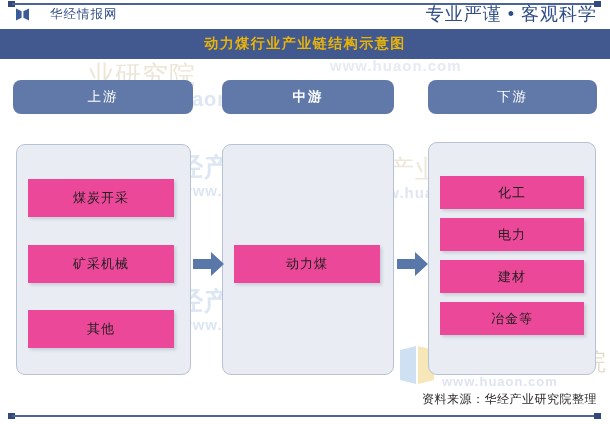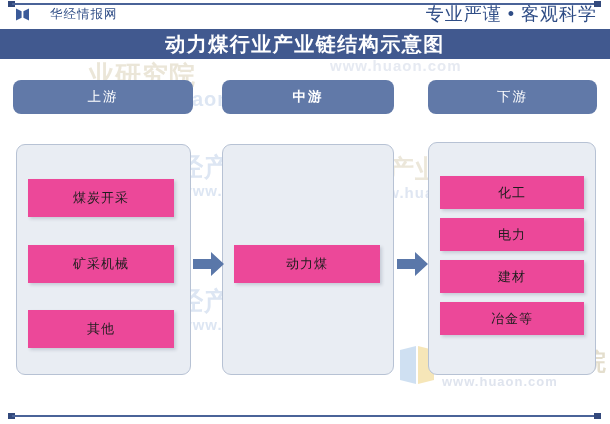--- a/index.html
+++ b/index.html
@@ -23,21 +23,21 @@
   .wm-layer {
     position: absolute;
     inset: 0;
     pointer-events: none;
     z-index: 0;
     overflow: hidden;
   }
   .wm-text {
     position: absolute;
     color: #e8e2d2;
-    font-weight: bold;
+    font-weight: normal;
     white-space: nowrap;
     letter-spacing: 1px;
   }
   .wm-url {
     position: absolute;
     color: #e6eaf2;
     font-weight: bold;
     white-space: nowrap;
     letter-spacing: 1px;
   }
@@ -106,22 +106,22 @@
     position: absolute;
     left: 0; top: 29px;
     width: 610px; height: 30px;
     background: #41598f;
     z-index: 6;
     display: flex;
     align-items: center;
     justify-content: center;
   }
   .title-band-text {
-    color: #ffffff;
-    font-size: 20px;
+    color: #eab308;
+    font-size: 14px;
     font-weight: bold;
     letter-spacing: 1.5px;
   }
 
   
   .chart {
     position: absolute;
     left: 0; top: 59px;
     width: 610px; height: 330px;
     z-index: 3;
@@ -306,18 +306,19 @@
     <svg class="arrow" style="left:193px; top:192px;" width="32" height="26" viewBox="0 0 32 26">
       <path d="M0 8 L18 8 L18 1 L31 13 L18 25 L18 18 L0 18 Z" fill="#5a77a9"></path>
     </svg>
     <svg class="arrow" style="left:397px; top:192px;" width="32" height="26" viewBox="0 0 32 26">
       <path d="M0 8 L18 8 L18 1 L31 13 L18 25 L18 18 L0 18 Z" fill="#5a77a9"></path>
     </svg>
 
   </div>
 
   <div class="footer">
+    <div class="footer-source">资料来源：华经产业研究院整理</div>
     <div class="footer-cap-left"></div>
     <div class="footer-rule"></div>
     <div class="footer-cap-right"></div>
   </div>
 
 </div>
 
 </body></html>

